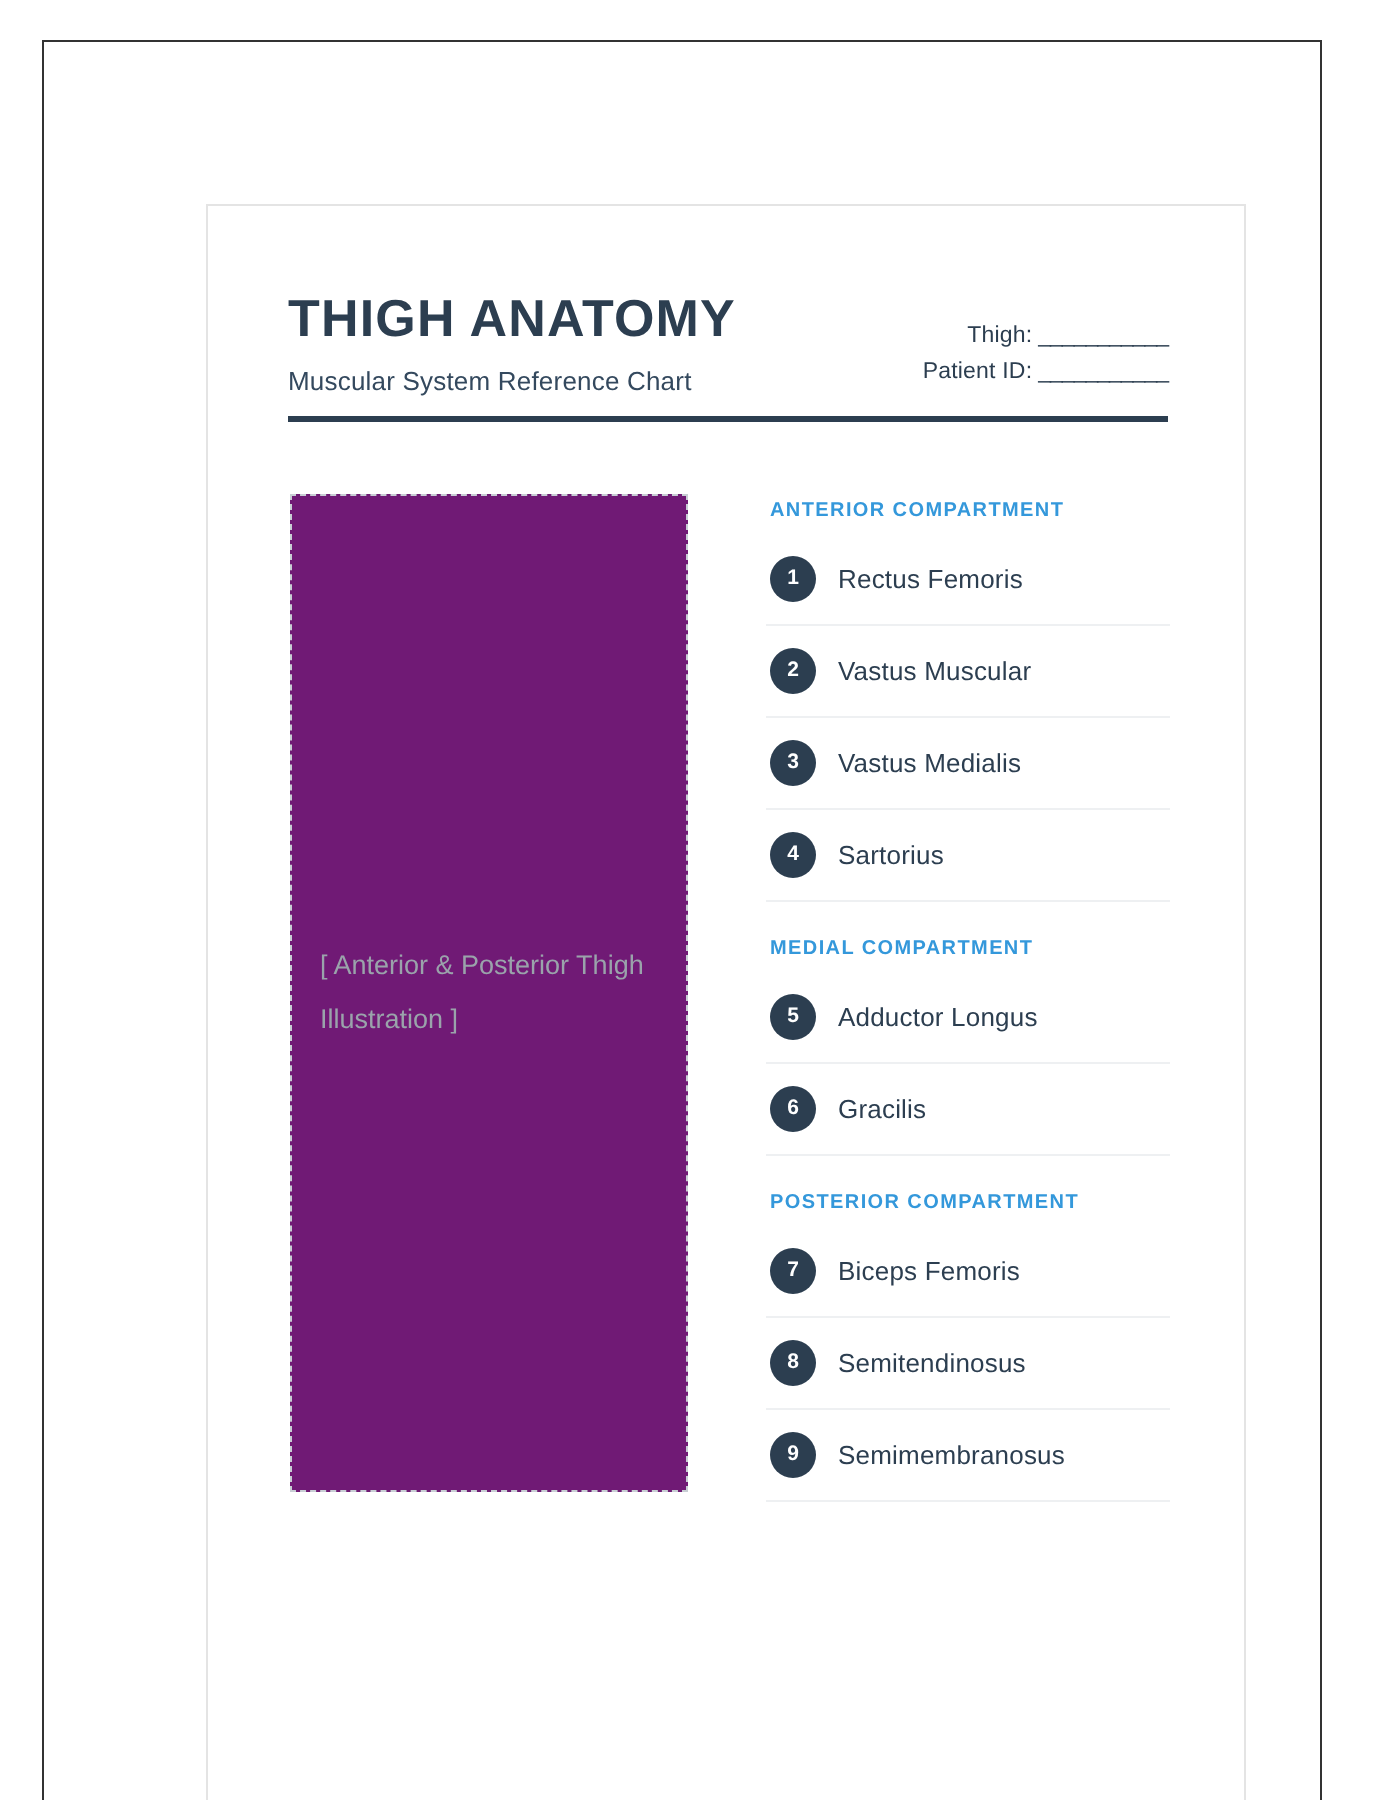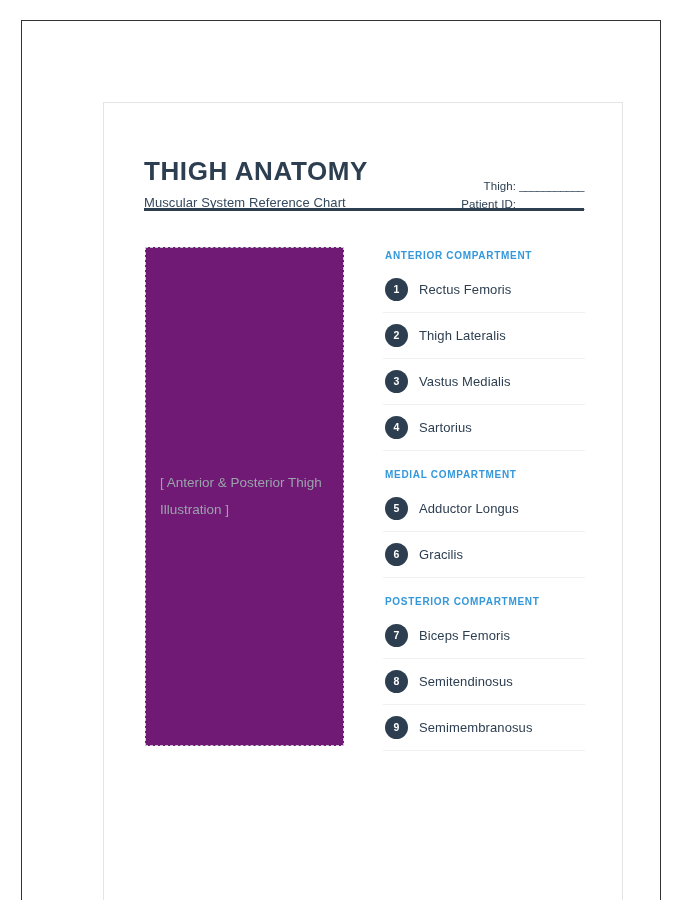--- a/index.html
+++ b/index.html
@@ -47,22 +47,21 @@
   
   .chart-header {
     position: absolute;
     left: 40px;
     top: 40px;
     width: 440px;
   }
   .header-row {
     display: flex;
     justify-content: space-between;
-    align-items: flex-end;
-    margin-top: 12px;
+    align-items: center;
   }
   .header-left { padding-top: 2px; }
   .chart-title {
     margin: 0;
     font-size: 26px;
     font-weight: bold;
     color: #2c3e50;
     letter-spacing: 0.6px;
     line-height: 1.1;
   }
@@ -210,21 +209,21 @@
       <div class="legend">
 
         <div class="legend-section">
           <div class="section-heading">ANTERIOR COMPARTMENT</div>
           <div class="muscle-row">
             <span class="muscle-number">1</span>
             <span class="muscle-name">Rectus Femoris</span>
           </div>
           <div class="muscle-row">
             <span class="muscle-number">2</span>
-            <span class="muscle-name">Thigh Lateralis</span>
+            <span class="muscle-name">Vastus Muscular</span>
           </div>
           <div class="muscle-row">
             <span class="muscle-number">3</span>
             <span class="muscle-name">Vastus Medialis</span>
           </div>
           <div class="muscle-row">
             <span class="muscle-number">4</span>
             <span class="muscle-name">Sartorius</span>
           </div>
         </div>

